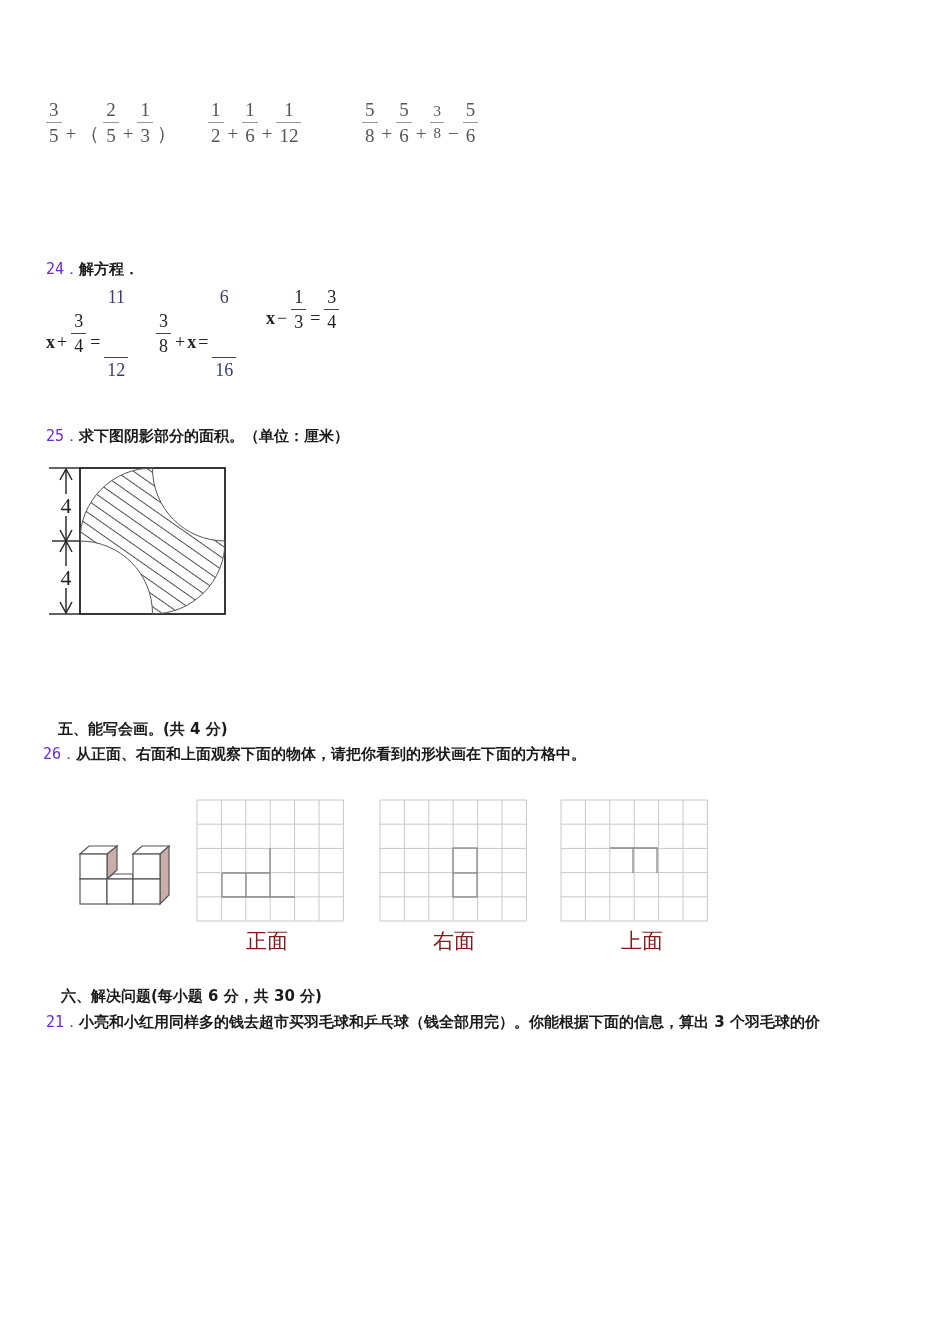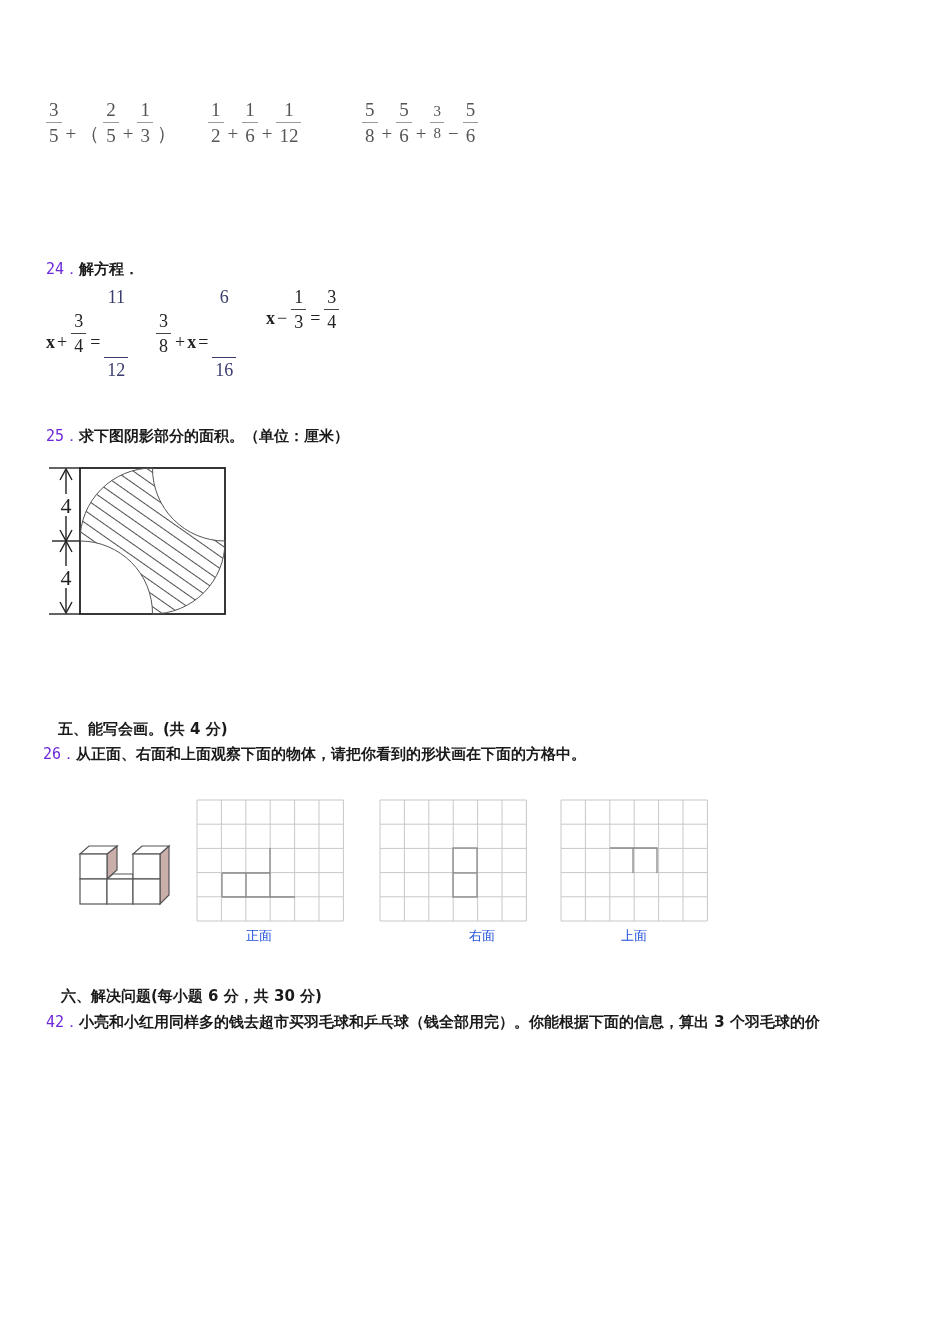--- a/index.html
+++ b/index.html
@@ -13,21 +13,21 @@
   .frac .n { padding: 0 3px 3px 3px; }
   .frac .d { border-top: 1px solid #999; padding: 3px 3px 0 3px; }
   .frac.small { font-size: 15px; }
   .op { margin: 0 2px; position: relative; top: 11px; }
   .eq { display: flex; align-items: center; font-family: "Liberation Serif", "DejaVu Serif", serif; font-size: 18px; color: #222; }
   .eq .x { font-weight: bold; position: relative; top: 9px; }
   .eq .op { top: 9px; color: #222; }
   .eq .frac .d { border-top: 1px solid #444; }
   .eq .frac.navy { color: #3a3c6e; gap: 48px; }
   .eq .frac.navy .d { border-top-color: #3a3c6e; }
-  .caption { font-family: "DejaVu Serif", "Liberation Serif", serif; font-size: 13px; color: #1d4ed8; }
+  .caption { font-family: "DejaVu Serif", "Liberation Serif", serif; font-size: 21px; color: #7f1d1d; }
   .para { font-size: 15px; line-height: 36px; width: 860px; }
 </style>
 </head>
 <body>
 
 <div class="abs expr" id="expr0" style="left:44px; top:100px;">
     <span class="frac">
       <span class="n">3</span>
       <span class="d">5</span>
     </span>
@@ -228,21 +228,21 @@
       <line x1="380" y1="848.4" x2="526.4" y2="848.4"></line>
       <line x1="380" y1="872.6" x2="526.4" y2="872.6"></line>
       <line x1="380" y1="896.8" x2="526.4" y2="896.8"></line>
       <line x1="380" y1="921.0" x2="526.4" y2="921.0"></line>
     </g>
   <g stroke="#888" stroke-width="1.3" fill="none">
     <rect x="453" y="848" width="24" height="49"></rect>
     <line x1="453" y1="873" x2="477" y2="873"></line>
   </g>
 </svg>
-<div class="abs caption" style="left:433px; top:927px;margin-left:36px;">右面</div>
+<div class="abs caption" style="left:433px; top:927px;">右面</div>
 
 <svg class="abs" style="left:559px; top:798px;" width="152" height="126" viewBox="559 798 152 126">
   <g id="grid2" stroke="#c8c8c8" stroke-width="1" fill="none">
       <line x1="561.0" y1="800" x2="561.0" y2="921.0"></line>
       <line x1="585.4" y1="800" x2="585.4" y2="921.0"></line>
       <line x1="609.8" y1="800" x2="609.8" y2="921.0"></line>
       <line x1="634.2" y1="800" x2="634.2" y2="921.0"></line>
       <line x1="658.6" y1="800" x2="658.6" y2="921.0"></line>
       <line x1="683.0" y1="800" x2="683.0" y2="921.0"></line>
       <line x1="707.4" y1="800" x2="707.4" y2="921.0"></line>
@@ -255,14 +255,14 @@
     </g>
   <g stroke="#888" stroke-width="1.3" fill="none">
     <polyline points="610,848 657,848 657,873"></polyline>
     <line x1="633" y1="848" x2="633" y2="873"></line>
   </g>
 </svg>
 <div class="abs caption" style="left:621px; top:927px;">上面</div>
 
 <div class="abs line" style="left:46px; top:987px;margin-left:15px;">六、解决问题(每小题 6 分，共 30 分)</div>
 <div class="abs line para" style="left:46px; top:1004px;">
-  <div><span class="qnum">42．</span><span>小亮和小红用同样多的钱去超市买羽毛球和乒乓球（钱全部用完）。你能根据下面的信息，算出 3 个羽毛球的价</span></div>
+  <div><span class="qnum">21．</span><span>小亮和小红用同样多的钱去超市买羽毛球和乒乓球（钱全部用完）。你能根据下面的信息，算出 3 个羽毛球的价</span></div>
 </div>
 
 </body></html>

